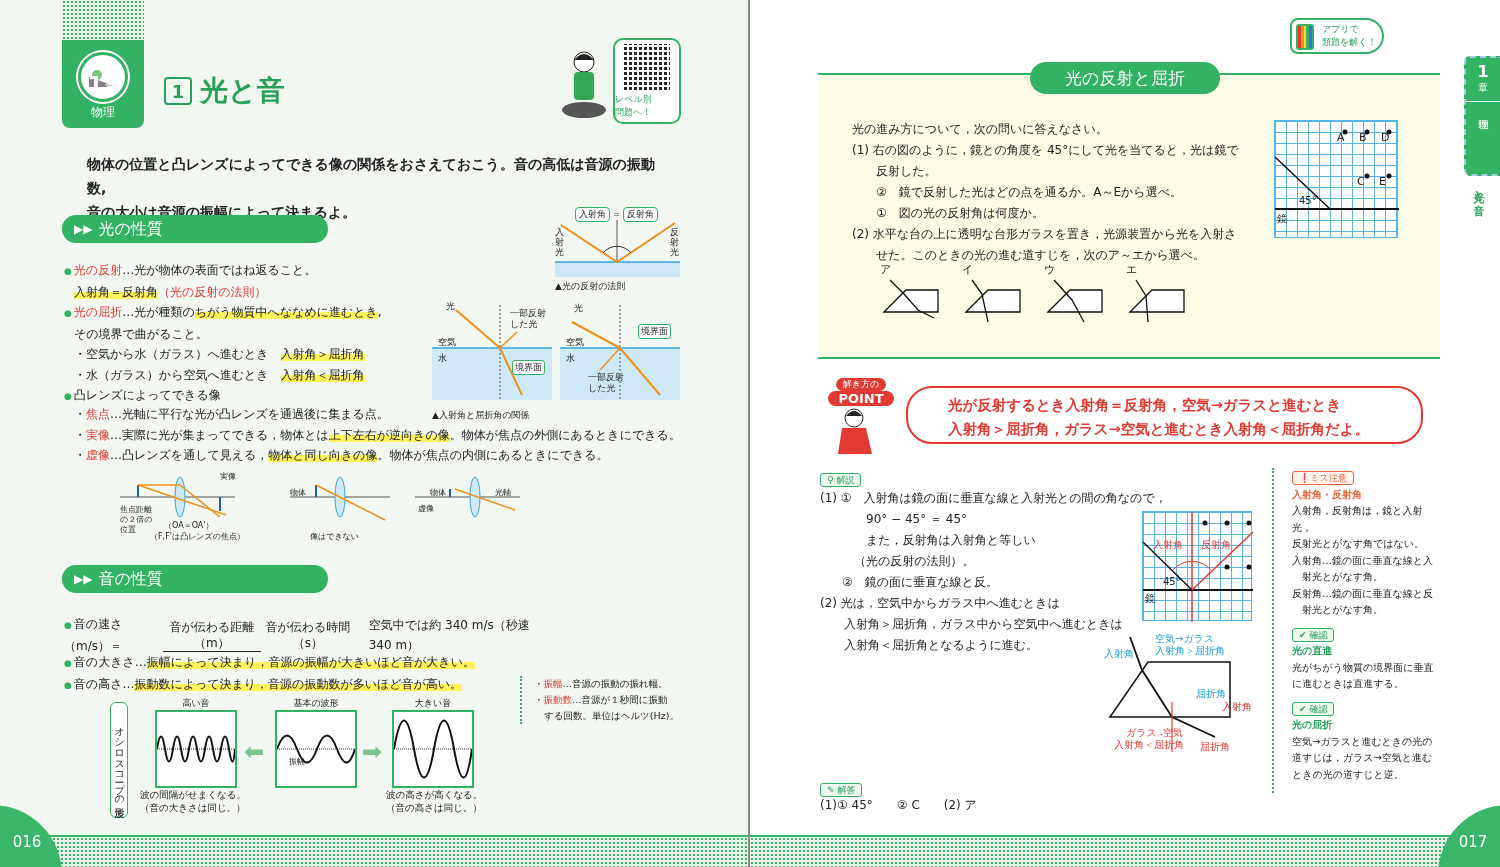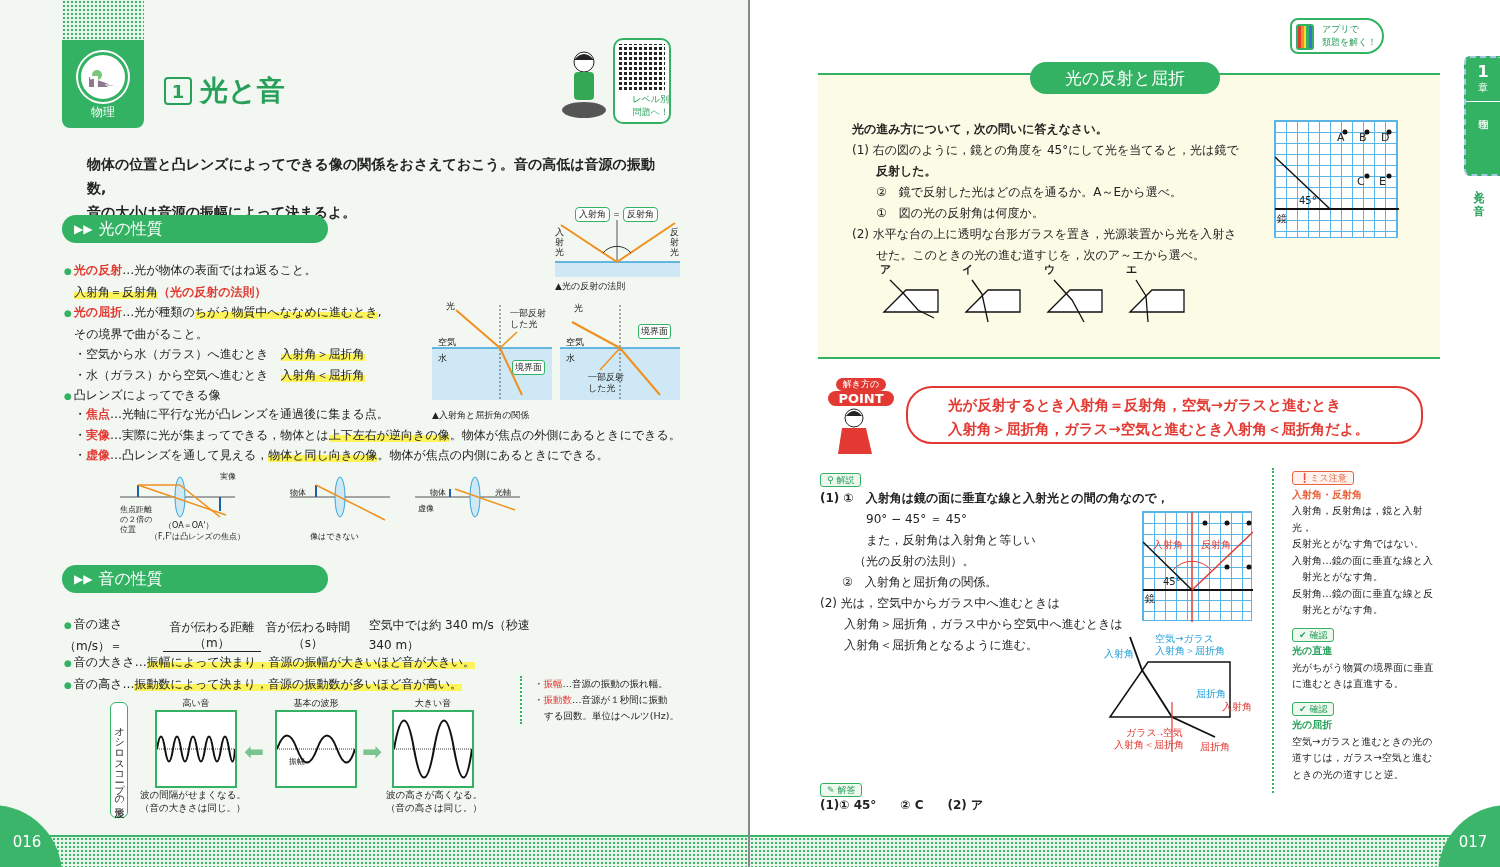--- a/index.html
+++ b/index.html
@@ -8,37 +8,37 @@
   .page-left { left: 0; width: 750px; background: #f2f7f1; border-right: 2px solid #888; }
   .page-right { left: 750px; width: 750px; background: #fff; }
   .dots { background-color: #e8f3ea; background-image: radial-gradient(#3bb56a 35%, transparent 40%); background-size: 4px 4px; }
   .footer { position: absolute; left: 0; right: 0; top: 835px; height: 32px; border-top: 2px solid #3bb56a; }
   .page-num { position: absolute; top: 805px; width: 70px; height: 70px; background: #3bb56a; color: #fff; font-size: 15px; display: flex; align-items: flex-start; justify-content: center; padding-top: 28px; }
   .page-left .page-num { left: -8px; border-radius: 0 70px 0 0; }
   .abs { position: absolute; }
   .green { color: #27a05a; }
   .red { color: #e23a32; }
   .hl { background: linear-gradient(transparent 50%, #fdf35a 50%); }
-  .bold { font-weight: bold; }
+  .bold { font-weight: normal; }
 
   
   .chap-tab { left: 62px; top: 0; width: 82px; height: 128px; }
   .chap-dots { position: absolute; left: 0; top: 0; width: 82px; height: 40px; }
   .chap-body { position: absolute; left: 0; top: 40px; width: 82px; height: 88px; background: #33b263; border-radius: 0 0 8px 8px; color: #fff; text-align: center; }
   .chap-circle { position: absolute; left: 16px; top: 12px; width: 50px; height: 50px; border-radius: 50%; background: #fff; border: 3px solid #33b263; box-shadow: 0 0 0 2px #fff; }
   .chap-num { position: absolute; top: 32px; left: 0; right: 0; font-size: 22px; font-weight: bold; }
   .chap-num small { font-size: 13px; margin-left: 2px; }
   .chap-sub { position: absolute; top: 64px; left: 0; right: 0; font-size: 12px; }
 
   .title { left: 164px; top: 72px; font-size: 28px; color: #27a05a; display: flex; align-items: center; gap: 8px; font-weight: bold; }
   .title .boxnum { width: 28px; height: 28px; border: 2.5px solid #27a05a; border-radius: 4px; font-size: 18px; display: flex; align-items: center; justify-content: center; }
 
   .intro { left: 87px; top: 152px; font-size: 14px; font-weight: bold; line-height: 24px; width: 580px; }
 
-  .qr-bubble { left: 613px; top: 38px; width: 58px; height: 86px; border: 2px solid #33b263; border-radius: 10px; background: #fff; font-size: 9px; color: #27a05a; text-align: right; padding-top: 4px; }
+  .qr-bubble { left: 613px; top: 38px; width: 68px; height: 86px; border: 2px solid #33b263; border-radius: 10px; background: #fff; font-size: 9px; color: #27a05a; text-align: left; padding-top: 4px; }
   .qr { width: 46px; height: 46px; margin: 0 auto 3px; background:
         repeating-linear-gradient(90deg, #000 0 3px, #fff 3px 5px),
         #000; opacity: .85; position: relative; }
   .qr::before { content: ""; position: absolute; inset: 0; background: repeating-linear-gradient(0deg, transparent 0 3px, #fff 3px 5px); }
   .kid { left: 560px; top: 48px; width: 50px; height: 78px; }
 
   .section-bar { height: 28px; background: #33b263; border-radius: 14px; color: #fff; font-size: 16px; display: flex; align-items: center; padding-left: 12px; gap: 6px; }
   .section-bar .arrow { font-size: 12px; }
 
   .body-text { font-size: 12px; line-height: 20.5px; }
@@ -294,21 +294,21 @@
   <div style="writing-mode:vertical-rl; margin:0 auto;">物理</div>
 </div>
 <div class="abs" style="left:1470px; top:183px; font-size:11px; color:#27a05a; writing-mode:vertical-rl; font-weight:bold;">光と音</div>
 
 <div class="abs problem-box"></div>
 <div class="abs problem-title">光の反射と屈折</div>
 
 <div class="abs" style="left:852px; top:119px; width:410px; font-size:12px; line-height:21px;">
   <div class="bold">光の進み方について，次の問いに答えなさい。</div>
   <div>(1)  右の図のように，鏡との角度を 45°にして光を当てると，光は鏡で</div>
-  <div style="padding-left:24px;font-weight:bold;">反射した。</div>
+  <div style="padding-left:24px;">反射した。</div>
   <div style="padding-left:24px;">②　鏡で反射した光はどの点を通るか。A～Eから選べ。</div>
   <div style="padding-left:24px;">①　図の光の反射角は何度か。</div>
   <div>(2)  水平な台の上に透明な台形ガラスを置き，光源装置から光を入射さ</div>
   <div style="padding-left:24px;">せた。このときの光の進む道すじを，次のア～エから選べ。</div>
 </div>
 
 <div class="abs grid-fig" style="left:1274px; top:120px; width:124px; height:118px;">
   <svg width="124" height="118" viewBox="0 0 124 118" style="position:absolute; left:0; top:0;">
     <line x1="0" y1="88" x2="124" y2="88" stroke="#111" stroke-width="2"></line>
     <line x1="0" y1="36" x2="55" y2="88" stroke="#111" stroke-width="1.5"></line>
@@ -366,21 +366,21 @@
   <span class="tag">
       <span>⚲&nbsp;</span>
       <span>解説</span>
     </span>
 </div>
 <div class="abs" style="left:820px; top:488px; width:320px; font-size:12px; line-height:21px;">
   <div class="bold" style="white-space:nowrap;">(1) ①　入射角は鏡の面に垂直な線と入射光との間の角なので，</div>
   <div style="padding-left:46px;">90° − 45° ＝ 45°</div>
   <div style="padding-left:46px;">また，反射角は入射角と等しい</div>
   <div style="padding-left:34px;">（光の反射の法則）。</div>
-  <div style="padding-left:22px;">②　入射角と屈折角の関係。</div>
+  <div style="padding-left:22px;">②　鏡の面に垂直な線と反。</div>
   <div>(2) 光は，空気中からガラス中へ進むときは</div>
   <div style="padding-left:24px;">入射角＞屈折角，ガラス中から空気中へ進むときは</div>
   <div style="padding-left:24px;">入射角＜屈折角となるように進む。</div>
 </div>
 
 <div class="abs grid-fig" style="left:1142px; top:511px; width:110px; height:110px;">
   <svg width="110" height="110" viewBox="0 0 110 110" style="position:absolute;left:0;top:0;">
     <line x1="49" y1="0" x2="49" y2="110" stroke="#e23a32" stroke-width="1.5"></line>
     <line x1="0" y1="78" x2="110" y2="78" stroke="#111" stroke-width="2"></line>
     <line x1="0" y1="30" x2="49" y2="78" stroke="#111" stroke-width="1.5"></line>

